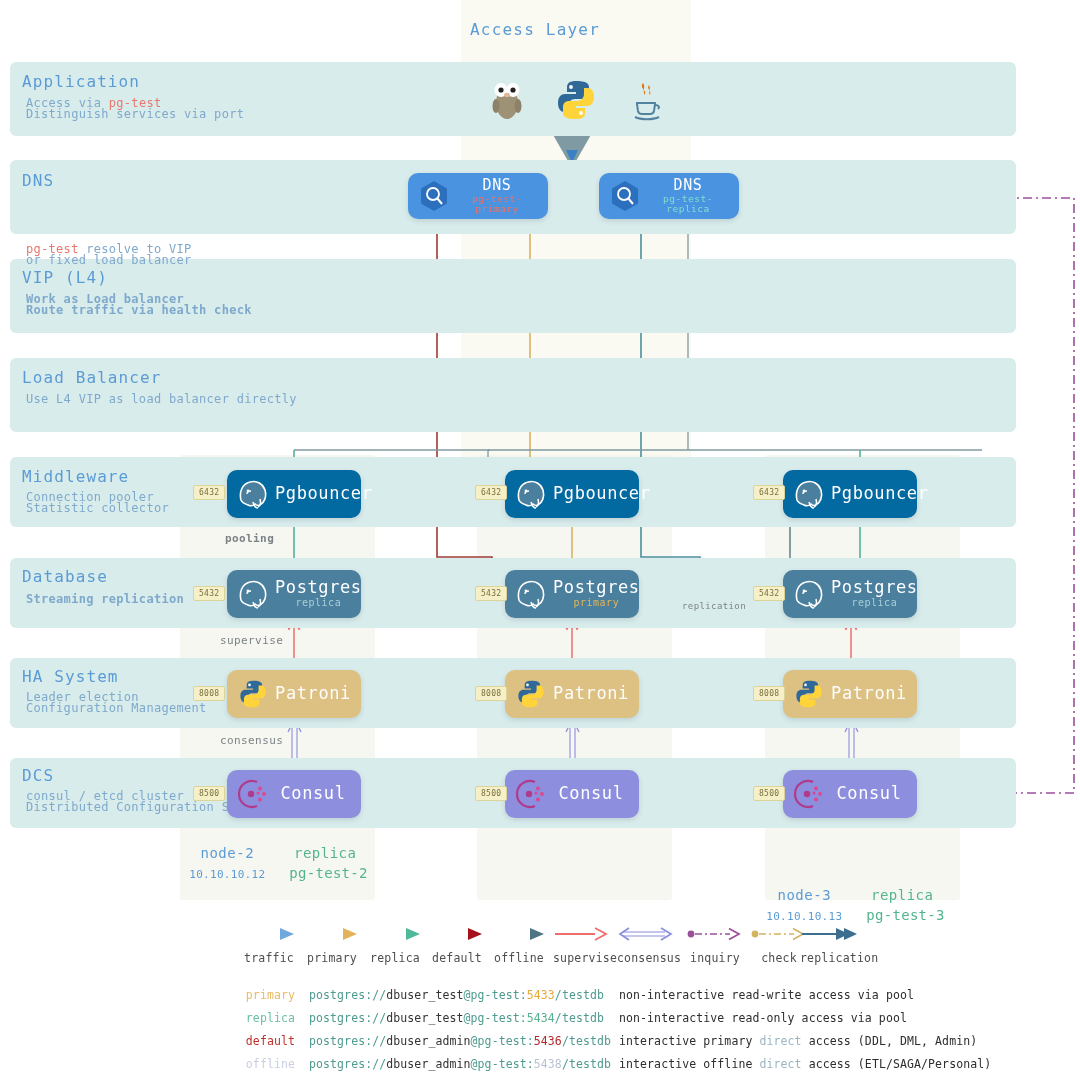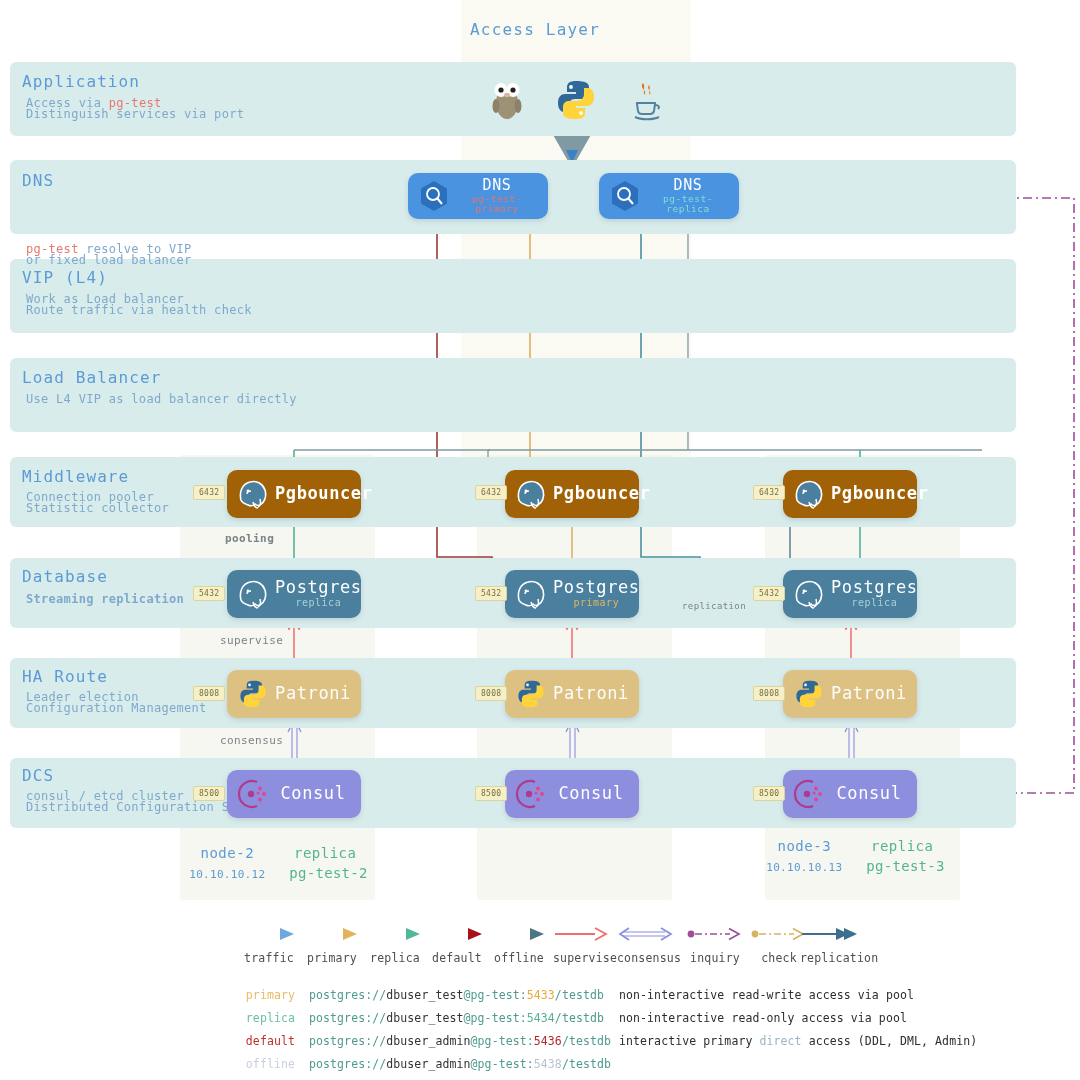--- a/index.html
+++ b/index.html
@@ -52,21 +52,21 @@
     box-shadow:0 2px 5px rgba(90,110,120,.22);
   }
   .nodebox .ico{width:44px;height:44px;flex:0 0 44px;
     display:flex;align-items:center;justify-content:center;margin-left:4px;}
   .nodebox .txt{flex:1;text-align:center;padding-right:10px;line-height:1.05;}
   .nodebox .name{font-size:17px;color:#ffffff;letter-spacing:.6px;display:block;}
   .nodebox .role{font-size:10px;display:block;margin-top:1px;letter-spacing:.5px;}
   .role.primary{color:#e2b55a;}
   .role.replica{color:#a9cfd8;}
 
-  .box-pgb{background:#a16207;width:134px;font-weight:bold;}
+  .box-pgb{background:#0369a1;width:134px;}
   .box-pg {background:#4a7f9e;width:134px;}
   .box-pat{background:#ddc183;width:134px;}
   .box-con{background:#8d8ede;width:134px;}
   .box-dns{background:#4a93e0;width:140px;height:46px;}
   .box-dns .name{font-size:15px;}
   .box-dns .role{font-size:9.5px;}
 
   
   .port{
     position:absolute;z-index:6;background:#f6f0c8;border:1px solid #ddd49a;
@@ -127,21 +127,21 @@
 
   <div class="layer-row" style="top:160px;height:74px;"></div>
   <div class="layer-title" style="top:171px;">DNS</div>
   <div class="layer-sub" style="top:196px;margin-top:48px;">
     <div><span class="hl">pg-test</span> resolve to VIP</div>
     <div>or fixed load balancer</div>
   </div>
 
   <div class="layer-row" style="top:259px;height:74px;"></div>
   <div class="layer-title" style="top:268px;">VIP (L4)</div>
-  <div class="layer-sub" style="top:294px;">
+  <div class="layer-sub" style="top:294px;font-weight:bold;">
     <div>Work as Load balancer</div>
     <div>Route traffic via health check</div>
   </div>
 
   <div class="layer-row" style="top:358px;height:74px;"></div>
   <div class="layer-title" style="top:368px;">Load Balancer</div>
   <div class="layer-sub" style="top:394px;">
     <div>Use L4 VIP as load balancer directly</div>
   </div>
 
@@ -152,21 +152,21 @@
     <div>Statistic collector</div>
   </div>
 
   <div class="layer-row" style="top:558px;height:70px;"></div>
   <div class="layer-title" style="top:567px;">Database</div>
   <div class="layer-sub" style="top:594px;font-weight:bold;">
     <div>Streaming replication</div>
   </div>
 
   <div class="layer-row" style="top:658px;height:70px;"></div>
-  <div class="layer-title" style="top:667px;">HA Route</div>
+  <div class="layer-title" style="top:667px;">HA System</div>
   <div class="layer-sub" style="top:692px;">
     <div>Leader election</div>
     <div>Configuration Management</div>
   </div>
 
   <div class="layer-row" style="top:758px;height:70px;"></div>
   <div class="layer-title" style="top:766px;">DCS</div>
   <div class="layer-sub" style="top:791px;">
     <div>consul / etcd cluster</div>
     <div>Distributed Configuration System</div>
@@ -515,21 +515,21 @@
       <span class="c-repl">replica</span>
     </div>
     <div class="r2">
       <span class="c-ip">10.10.10.12</span>
       <span style="display:inline-block;width:10px;"></span>
       <span class="c-repl" style="font-size:14px;">pg-test-2</span>
     </div>
   </div>
 
 
-  <div class="nodeinfo" style="left:763px;top:836px;width:185px;">
+  <div class="nodeinfo" style="left:763px;top:885px;width:185px;">
     <div class="r1">
       <span class="c-node">node-3</span>
       <span style="display:inline-block;width:22px;"></span>
       <span class="c-repl">replica</span>
     </div>
     <div class="r2">
       <span class="c-ip">10.10.10.13</span>
       <span style="display:inline-block;width:10px;"></span>
       <span class="c-repl" style="font-size:14px;">pg-test-3</span>
     </div>
@@ -627,16 +627,17 @@
         <span class="desc">non-interactive read-only access via pool</span>
       </div>
       <div class="urlrow">
         <span class="tag" style="color:#c0302b">default</span>
         <span class="uri">postgres://<b>dbuser_admin</b>@pg-test:<span style="color:#b4282a">5436</span>/testdb</span>
         <span class="desc">interactive primary <span class="dim">direct</span> access (DDL, DML, Admin)</span>
       </div>
       <div class="urlrow">
         <span class="tag" style="color:#c8cfe0">offline</span>
         <span class="uri">postgres://<b>dbuser_admin</b>@pg-test:<span style="color:#b9c2d4">5438</span>/testdb</span>
+        <span class="desc">interactive offline <span class="dim">direct</span> access (ETL/SAGA/Personal)</span>
       </div>
     </div>
 
 </div>
 
 </body></html>

